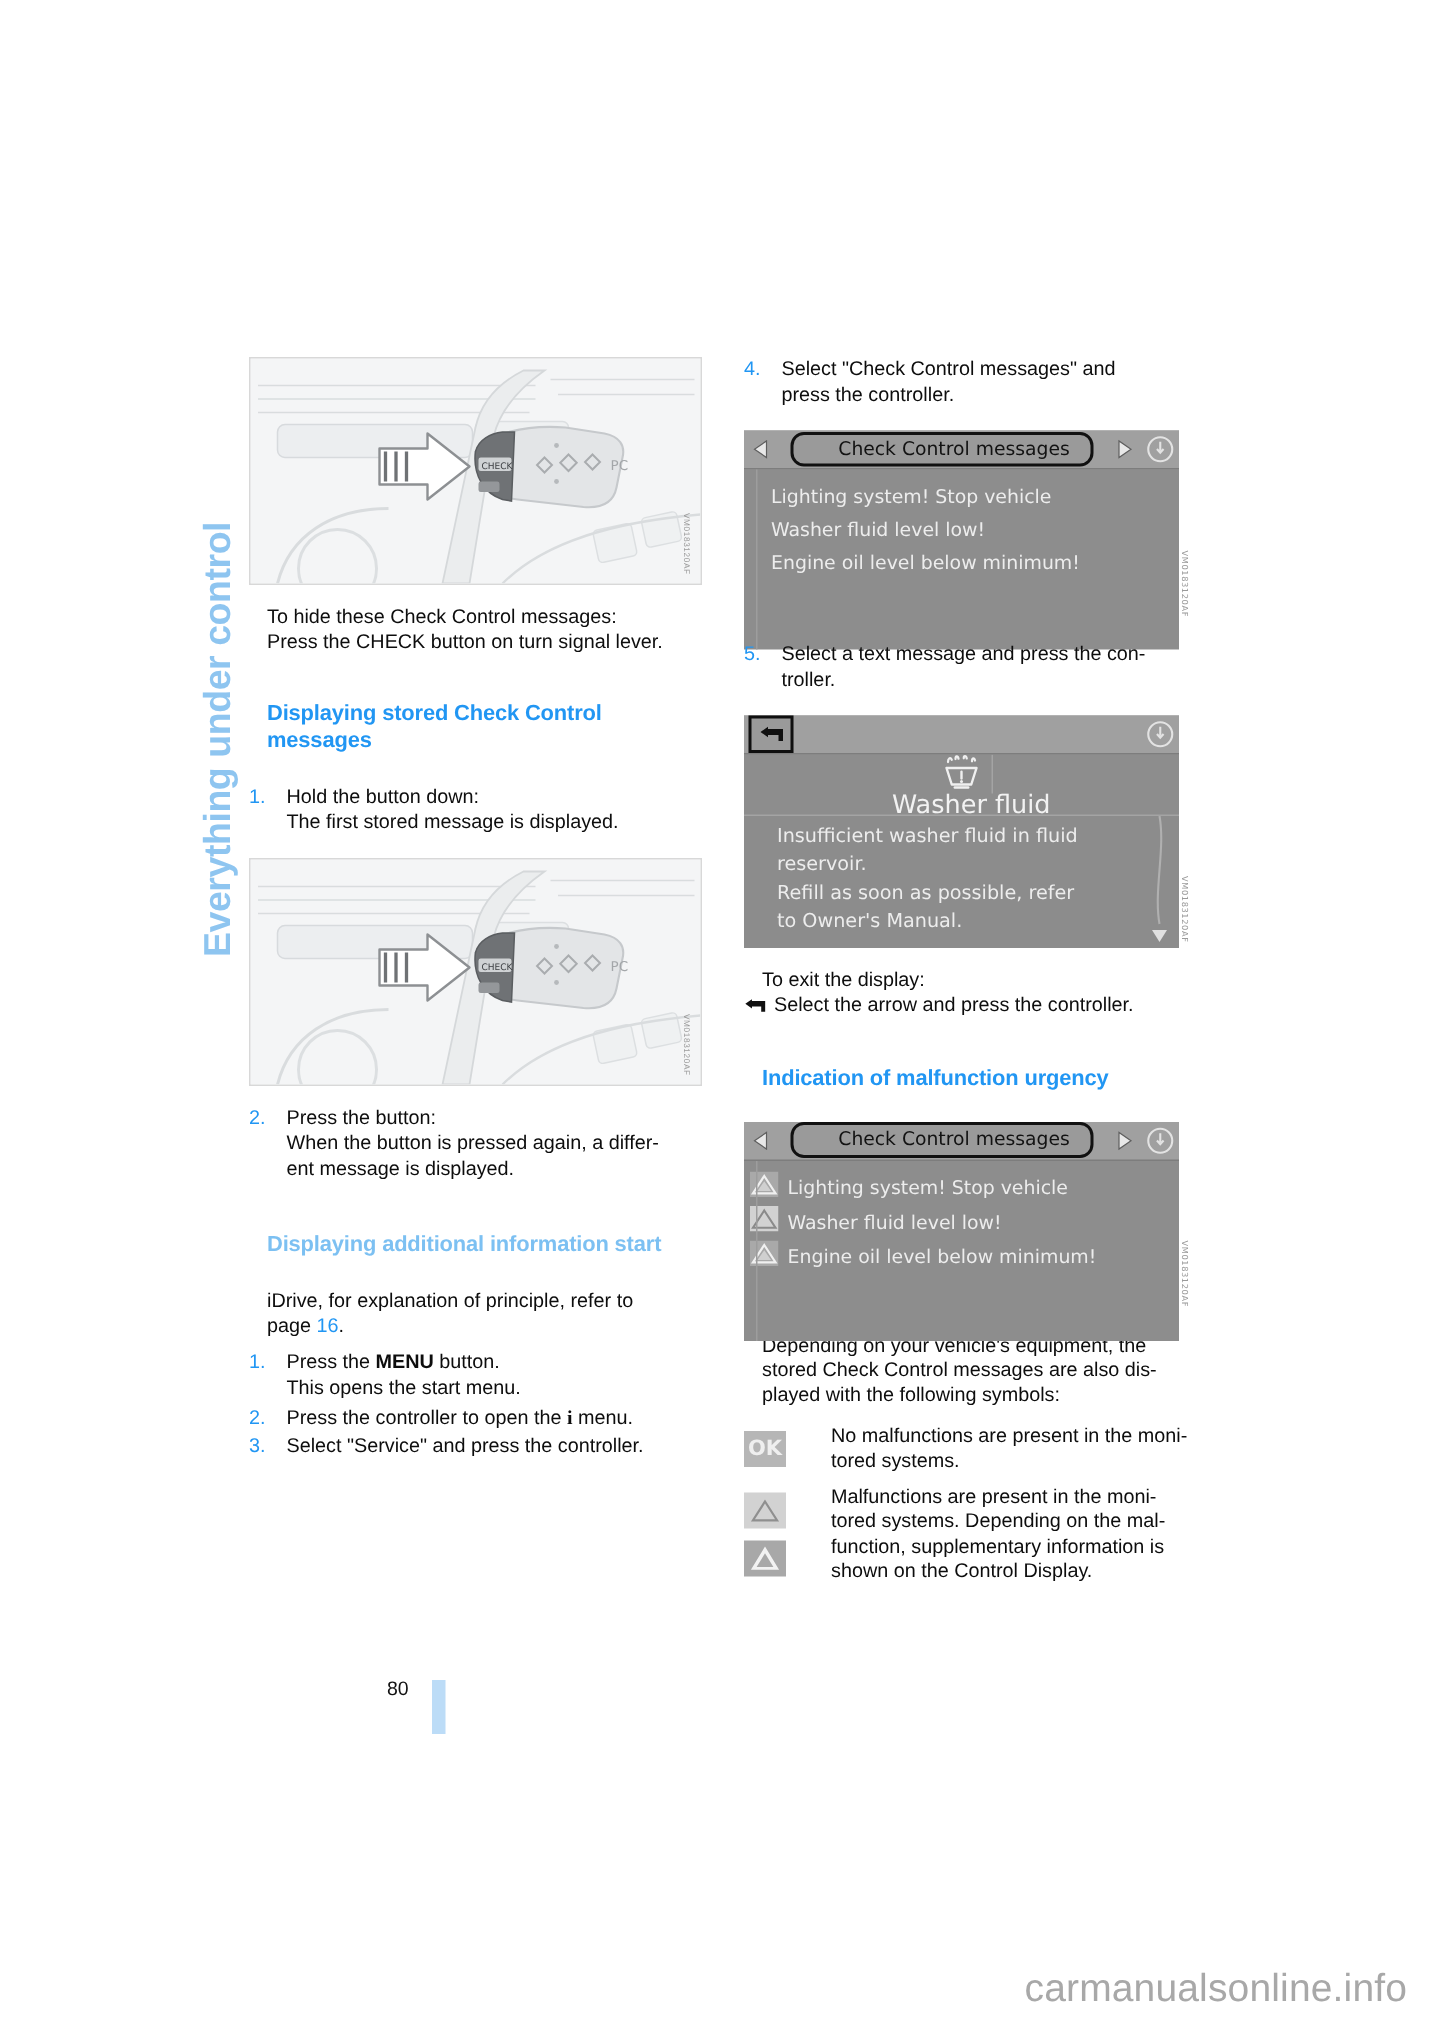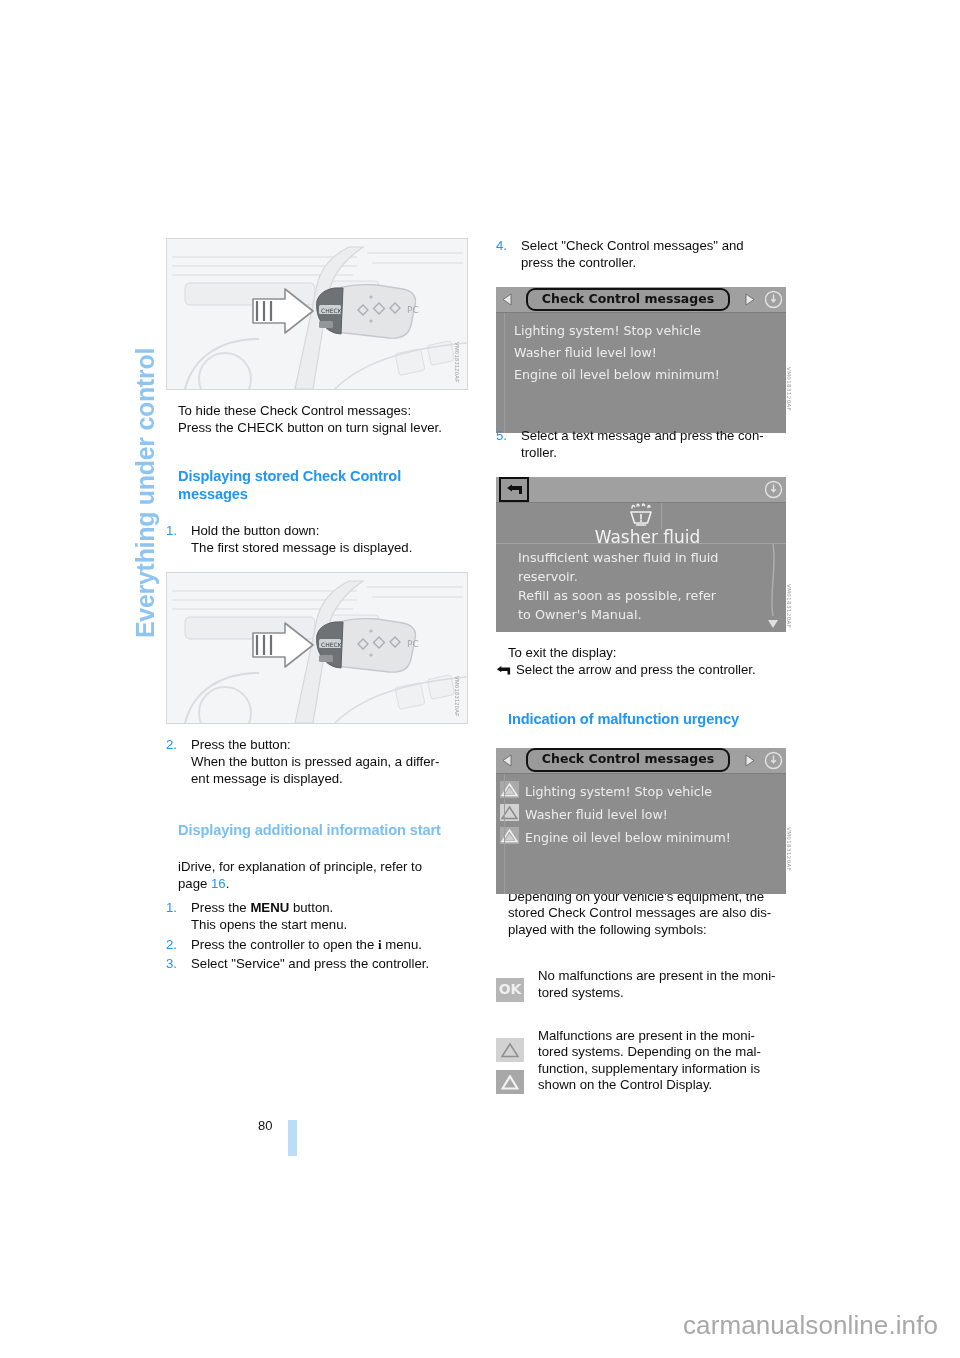--- a/index.html
+++ b/index.html
@@ -151,23 +151,22 @@
     display: flex;
     align-items: center;
     justify-content: center;
   }
   .id-title .pill {
     border: 2px solid #111;
     border-radius: 9px;
     background: #9a9a9a;
     color: #121212;
     font-size: 12.5px;
-    padding: 1px 14px 2px 14px;
+    padding: 1px 14px 2px 30px;
     white-space: nowrap;
-    font-weight: bold;
   }
   .id-info {
     width: 26px; height: 25px;
     display: flex; align-items: center; justify-content: center;
   }
   .id-body {
     position: relative;
     background: #8d8d8d;
     padding: 7px 0 13px 0;
   }
@@ -243,22 +242,23 @@
   }
   .id-scroll {
     position: absolute;
     right: 6px; top: 0; bottom: 0;
     width: 14px;
   }
 
   
   .symrow {
     display: flex;
-    align-items: flex-end;
-    margin-top: 26px;
+    align-items: center;
+    margin-top: 7px;
+    gap: 16px;
   }
   .symrow .symcell {
     width: 42px;
     flex: 0 0 42px;
   }
   .symrow .symtext {
     flex: 1;
     font-size: 13.2px;
     line-height: 16.6px;
   }

